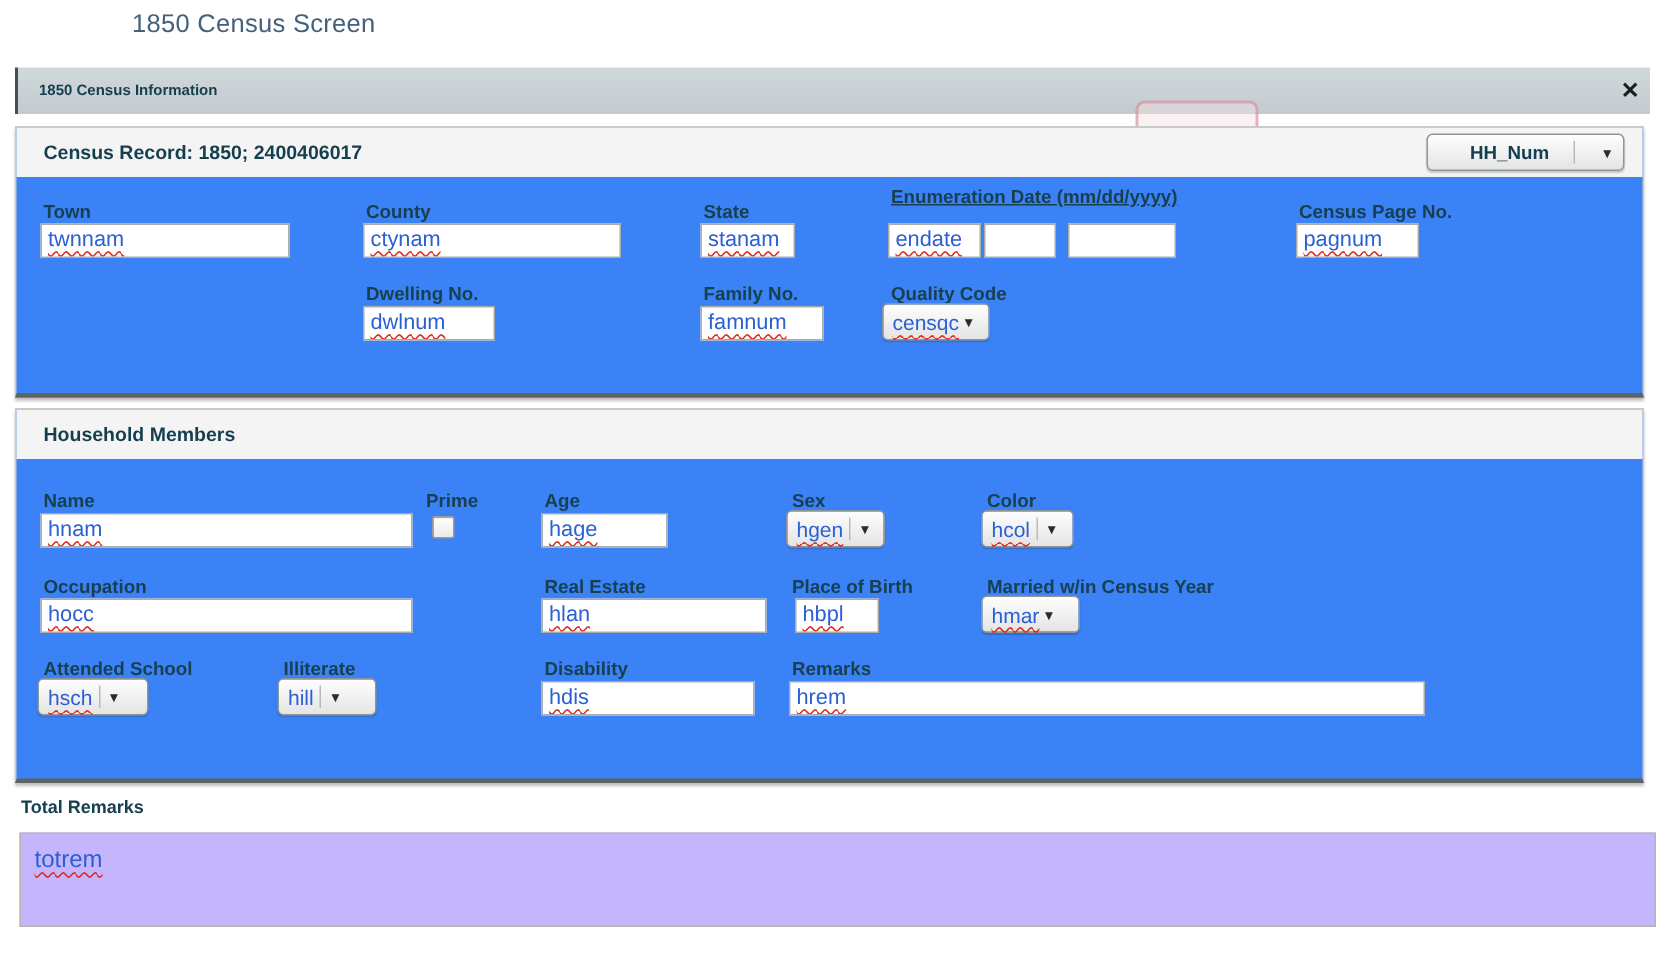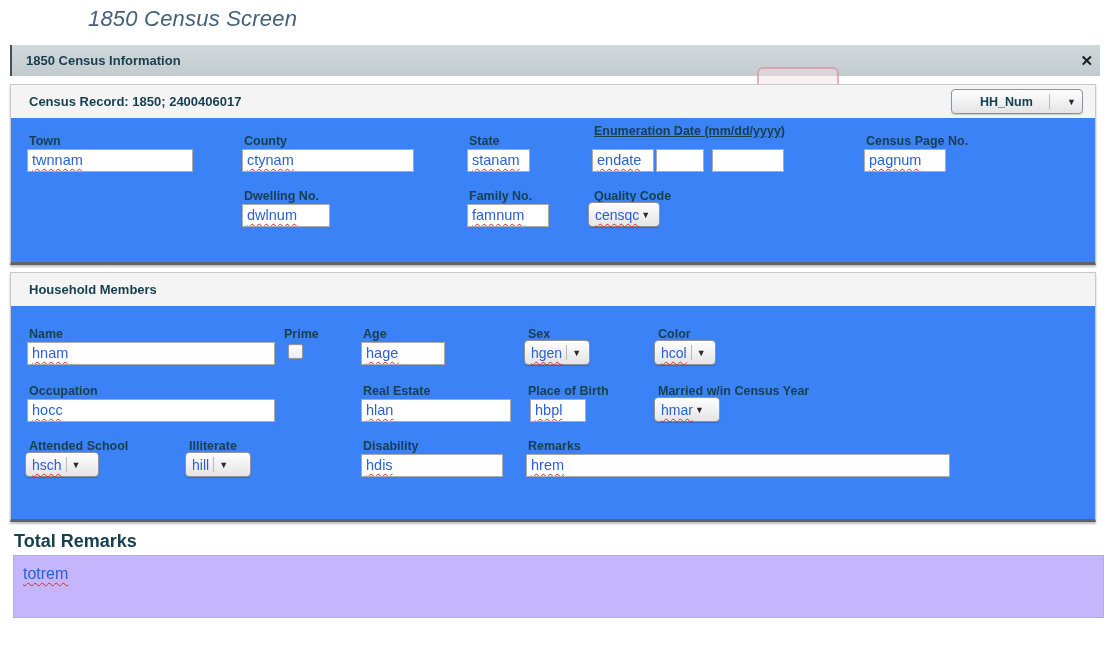--- a/index.html
+++ b/index.html
@@ -1,25 +1,25 @@
 <!DOCTYPE html>
 <html><head>
 <meta charset="utf-8">
 <style>
   * { margin:0; padding:0; box-sizing:border-box; }
   html,body { background:#ffffff; }
   body { font-family:"Liberation Sans", sans-serif; }
   .screen { position:relative; width:1120px; height:650px; overflow:hidden; background:#fff; }
 
-  .page-title { position:absolute; left:88px; top:6px; font-size:22px; color:#44607a; letter-spacing:0.2px;font-style:italic; }
+  .page-title { position:absolute; left:88px; top:6px; font-size:17px; color:#44607a; letter-spacing:0.2px; }
 
   
   .modal-bar { position:absolute; left:10px; top:45px; width:1090px; height:31px;
     background:linear-gradient(#d0d8db,#c2cbcf); border-left:2px solid #474f55; z-index:0; }
-  .modal-title { position:absolute; left:14px; top:0; line-height:31px; font-size:13px; font-weight:bold; color:#153f4f; }
+  .modal-title { position:absolute; left:14px; top:0; line-height:31px; font-size:10px; font-weight:bold; color:#153f4f; }
   .close-x { position:absolute; right:7px; top:0; line-height:31px; font-size:15px; font-weight:bold; color:#1c1c1c; cursor:pointer; }
 
   .watermark { position:absolute; left:204px; top:52px; font-size:40px; letter-spacing:3px;
     color:rgba(100,121,132,0.28); white-space:nowrap; z-index:1; }
 
   .ghost-btn { position:absolute; left:757px; top:67px; width:82px; height:24px; border-radius:6px;
     border:2px solid rgba(214,125,138,0.55); background:rgba(244,223,228,0.45); z-index:1; }
 
   
   .gbox { position:absolute; left:10px; width:1086px; background:#3b82f6;
@@ -41,21 +41,21 @@
   .dsep { width:1px; height:15px; background:#b9b9b9; margin:0 5px 0 4px; }
   .darr { font-size:9px; color:#2a2a2a; }
   .drop.nosep .darr { margin-left:2px; }
   .hhnum { position:absolute; right:12px; top:4px; width:132px; justify-content:space-between;
     font-size:12.5px; font-weight:bold; }
   .hhnum .hv { color:#164051; padding-left:22px; }
 
   .chk { position:absolute; width:15px; height:15px; border:1px solid #999; border-radius:2px;
     background:linear-gradient(#ffffff,#ebebeb); box-shadow:inset 0 1px 1px rgba(0,0,0,0.08); cursor:pointer; }
 
-  .tr-label { position:absolute; left:14px; top:531px; font-size:18px; font-weight:bold; color:#174050; }
+  .tr-label { position:absolute; left:14px; top:531px; font-size:12px; font-weight:bold; color:#174050; }
   .tr-box { position:absolute; left:13px; top:555px; width:1091px; height:63px; border:1px solid #b5b5b5;
     background:#c4b5fd; font-size:16px; padding:9px 9px; }
 </style>
 </head>
 <body>
 
 <div class="screen">
 
   <div class="page-title">1850 Census Screen</div>
 

